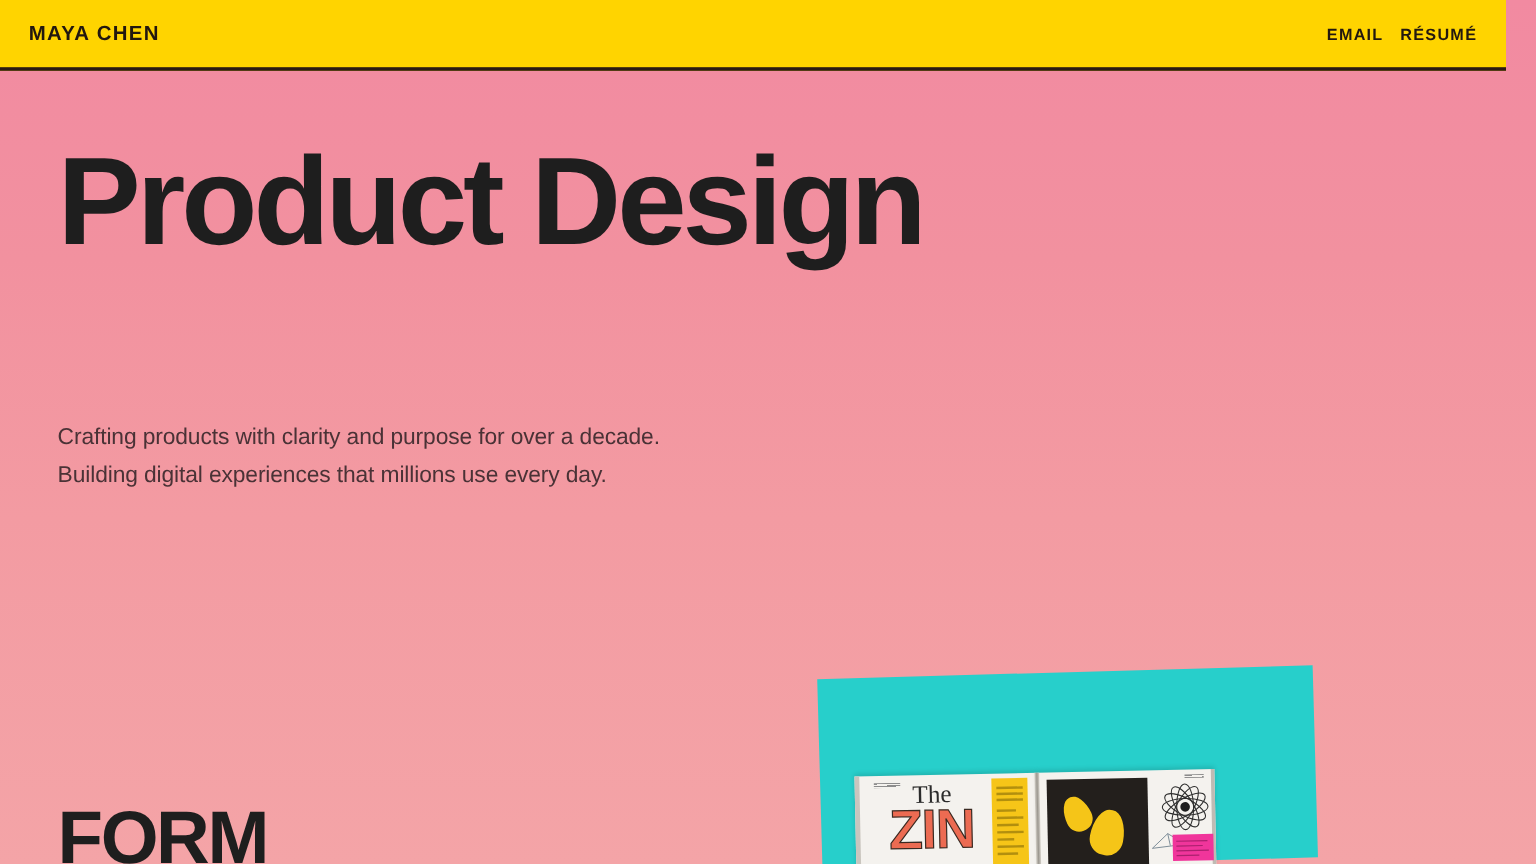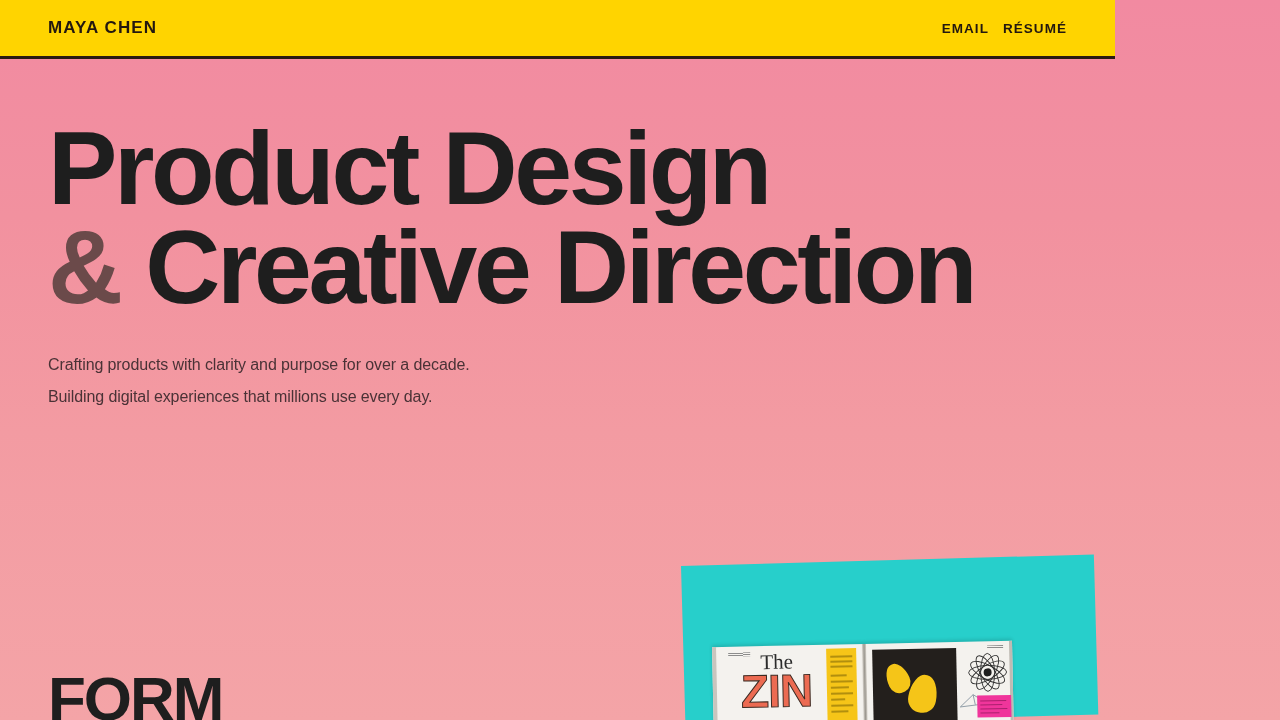--- a/index.html
+++ b/index.html
@@ -8,25 +8,25 @@
     font-family:"Liberation Sans", sans-serif;
     background:#F28AA0;
   }
   #page {
     position:relative; width:1280px; height:720px; overflow:hidden;
     background:linear-gradient(180deg,#F28AA1 0%, #F2919F 30%, #F39BA2 60%, #F4A4A7 100%);
   }
 
   
   #header {
-    position:absolute; top:0; left:0; width:1115px; height:59px;
+    position:absolute; top:0; left:0; width:1255px; height:59px;
     background:#FFD400;
     border-bottom:3px solid #2A1A12;
     display:flex; align-items:center; justify-content:space-between;
-    padding:0 48px;
+    padding:0 24px;
     z-index:30;
   }
   #brand {
     font-size:17px; font-weight:bold; letter-spacing:1.1px;
     color:#23180F; white-space:nowrap;
   }
   #nav { display:flex; align-items:center; gap:14px; }
   .nav-link {
     font-size:13.5px; font-weight:bold; letter-spacing:1.05px;
     color:#23180F; text-decoration:none; white-space:nowrap; cursor:pointer;
@@ -36,21 +36,21 @@
   #hero { position:absolute; top:59px; left:0; width:1280px; z-index:20; }
   #headline {
     position:absolute; left:48px; top:60px;
     font-size:104px; line-height:0.95; font-weight:bold;
     letter-spacing:-3.4px; color:#1E1E1E; white-space:nowrap;
   }
   #headline .line { display:block; }
   #headline .amp { color:#6B4A4A; }
   #subtitle {
     position:absolute; left:48px; top:290px;
-    font-size:16px; line-height:32px; font-weight:400;
+    font-size:19px; line-height:32px; font-weight:400;
     color:#4A3236; letter-spacing:-0.1px; white-space:nowrap;
   }
   #subtitle span { display:block; }
 
   
   #section-word {
     position:absolute; left:48px; top:668px;
     font-size:62px; font-weight:bold; letter-spacing:-2px;
     color:#1E1E1E; line-height:1; z-index:20;
   }
@@ -137,21 +137,20 @@
     <div id="brand">MAYA CHEN</div>
     <div id="nav">
       <a class="nav-link">EMAIL</a>
       <a class="nav-link">RÉSUMÉ</a>
     </div>
   </div>
 
   <div id="hero">
     <h1 id="headline">
       <span class="line">Product Design</span>
-      <span class="line"><span class="amp">&amp;</span> <span>Creative Direction</span></span>
     </h1>
     <div id="subtitle">
       <span>Crafting products with clarity and purpose for over a decade.</span>
       <span>Building digital experiences that millions use every day.</span>
     </div>
   </div>
 
   <div id="section-word">FORM</div>
 
   <div id="photo">

